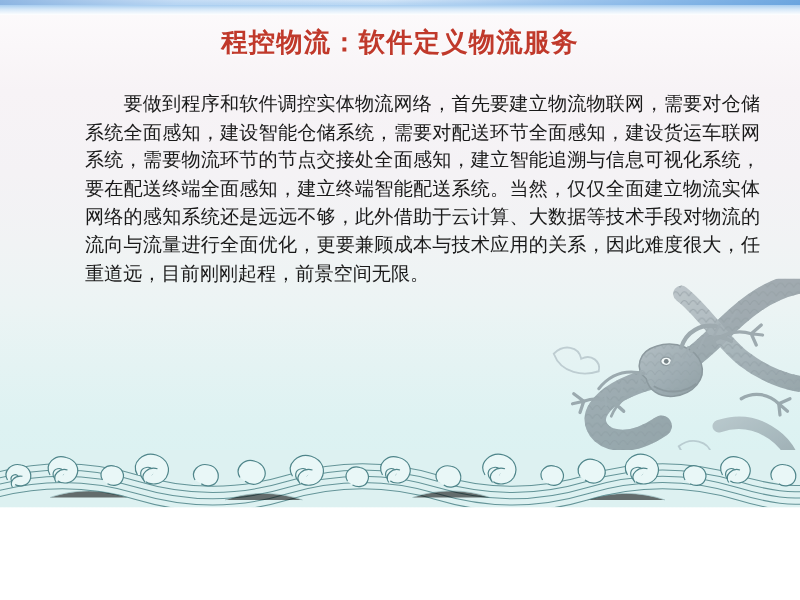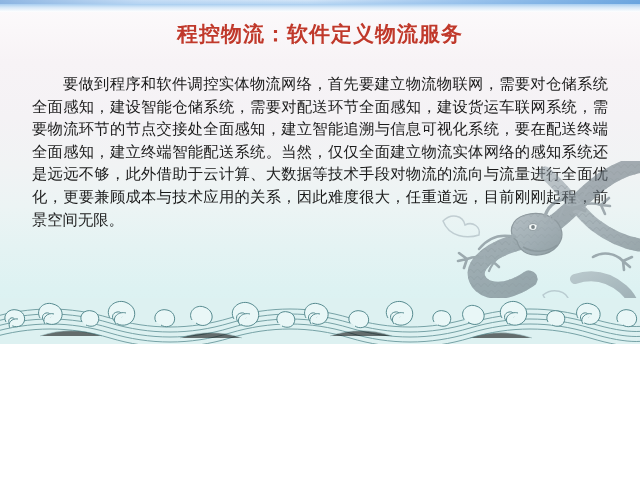--- a/index.html
+++ b/index.html
@@ -3,21 +3,21 @@
 <meta charset="utf-8">
 <style>
   html, body {
     margin: 0;
     padding: 0;
     background: #ffffff;
   }
   #slide {
     position: relative;
     width: 640px;
-    height: 344px;
+    height: 406px;
     overflow: hidden;
     font-family: "Liberation Serif", "DejaVu Serif", serif;
     background: linear-gradient(180deg,
         #fdfbfc 0%,
         #f7f3f6 18%,
         #f4f2f5 34%,
         #f1f3f4 48%,
         #ecf4f4 60%,
         #e4f3f3 72%,
         #ddf2f2 84%,
@@ -64,21 +64,21 @@
     left: 32px;
     top: 72px;
     width: 576px;
     color: #1a1a1a;
     font-size: 15.3px;
     line-height: 22.6px;
     text-align: justify;
     text-justify: inter-ideograph;
   }
   .para { margin: 0 0 0 0; }
-  .para.p2 { margin-top: 1px; }
+  .para.p2 { margin-top: 1px; margin-left: 36px; }
   .para .indent { display: inline-block; width: 2em; }
   .hl-red {
     color: #c0392b;
     font-weight: bold;
   }
 
   
   .wave-band {
     position: absolute;
     left: 0; bottom: 0;

